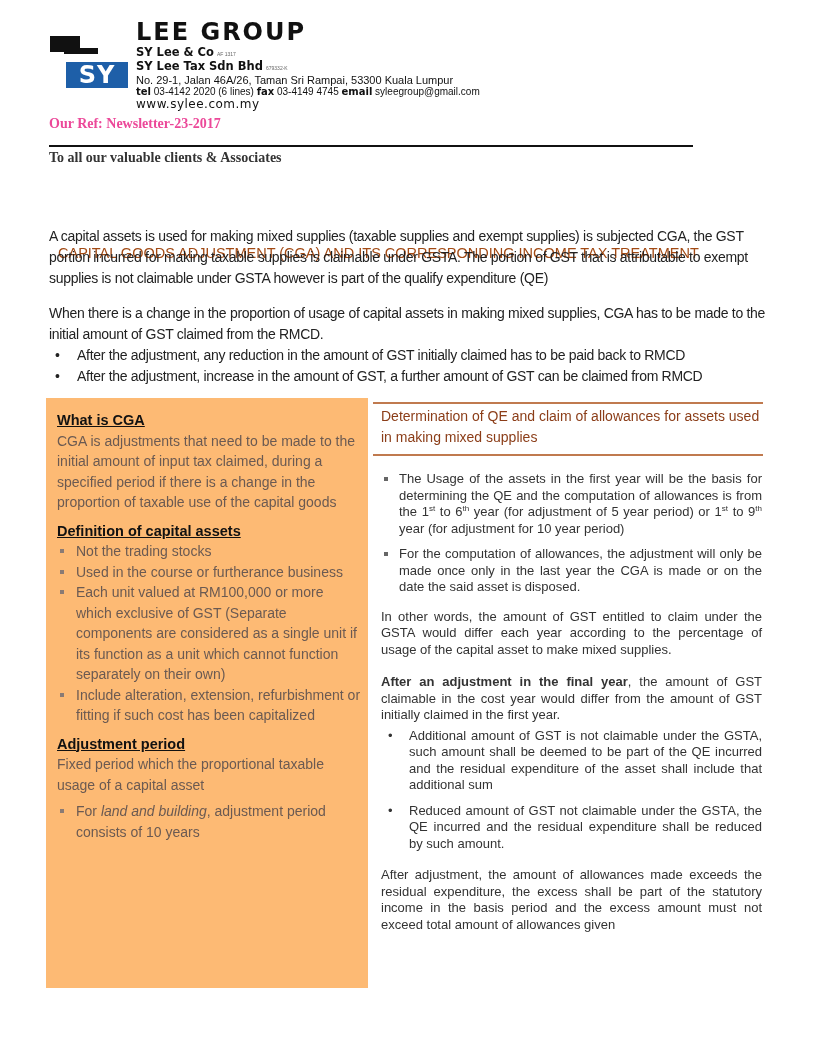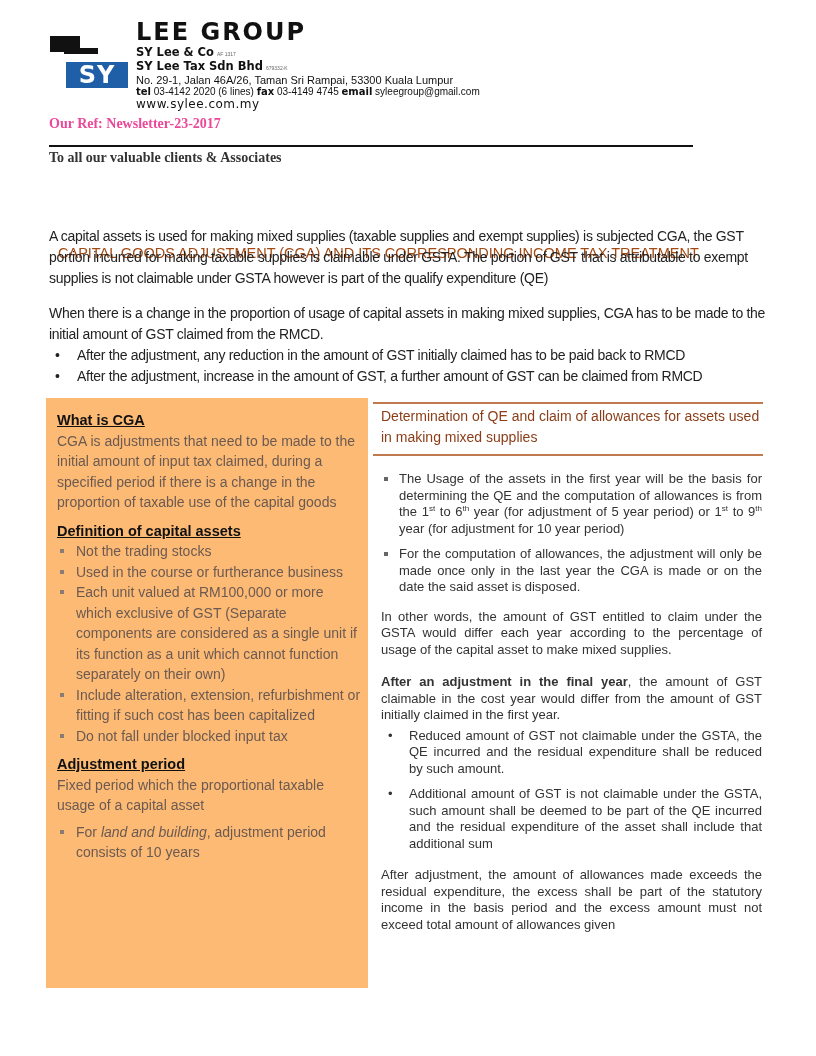--- a/index.html
+++ b/index.html
@@ -94,21 +94,20 @@
   <div class="lb-inner">
     <p class="lb-h">What is CGA</p>
     <p class="lb-p">CGA is adjustments that need to be made to the initial amount of input tax claimed, during a specified period if there is a change in the proportion of taxable use of the capital goods</p>
     <div class="gap8"></div>
     <p class="lb-h">Definition of capital assets</p>
     <ul class="lb-list">
       <li>Not the trading stocks</li>
       <li>Used in the course or furtherance business</li>
       <li>Each unit valued at RM100,000 or more which exclusive of GST (Separate components are considered as a single unit if its function as a unit which cannot function separately on their own)</li>
       <li>Include alteration, extension, refurbishment or fitting if such cost has been capitalized</li>
-      <li>Do not fall under blocked input tax</li>
     </ul>
     <div class="gap8"></div>
     <p class="lb-h">Adjustment period</p>
     <p class="lb-p">Fixed period which the proportional taxable usage of a capital asset</p>
     <div class="gap6"></div>
     <ul class="lb-list">
       <li><span>For </span><i>land and building</i><span>, adjustment period consists of 10 years</span></li>
     </ul>
   </div>
 </div>
@@ -121,18 +120,18 @@
   <ul class="sq-list">
     <li><span>The Usage of the assets in the first year will be the basis for determining the QE and the computation of allowances is from the 1</span><sup>st</sup><span> to 6</span><sup>th</sup><span> year (for adjustment of 5 year period) or 1</span><sup>st</sup><span> to 9</span><sup>th</sup><span> year (for adjustment for 10 year period)</span></li>
     <li>For the computation of allowances, the adjustment will only be made once only in the last year the CGA is made or on the date the said asset is disposed.</li>
   </ul>
   <div class="gap4"></div>
   <p>In other words, the amount of GST entitled to claim under the GSTA would differ each year according to the percentage of usage of the capital asset to make mixed supplies.</p>
   <div style="height:16px"></div>
   <p><b>After an adjustment in the final year</b><span>, the amount of GST claimable in the cost year would differ from the amount of GST initially claimed in the first year.</span></p>
   <div class="gap4"></div>
   <ul class="dot-list">
+    <li>Additional amount of GST is not claimable under the GSTA, such amount shall be deemed to be part of the QE incurred and the residual expenditure of the asset shall include that additional sum</li>
     <li>Reduced amount of GST not claimable under the GSTA, the QE incurred and the residual expenditure shall be reduced by such amount.</li>
-    <li>Additional amount of GST is not claimable under the GSTA, such amount shall be deemed to be part of the QE incurred and the residual expenditure of the asset shall include that additional sum</li>
   </ul>
   <div class="gap6"></div>
   <p>After adjustment, the amount of allowances made exceeds the residual expenditure, the excess shall be part of the statutory income in the basis period and the excess amount must not exceed total amount of allowances given</p>
 </div>
 
 </body></html>

